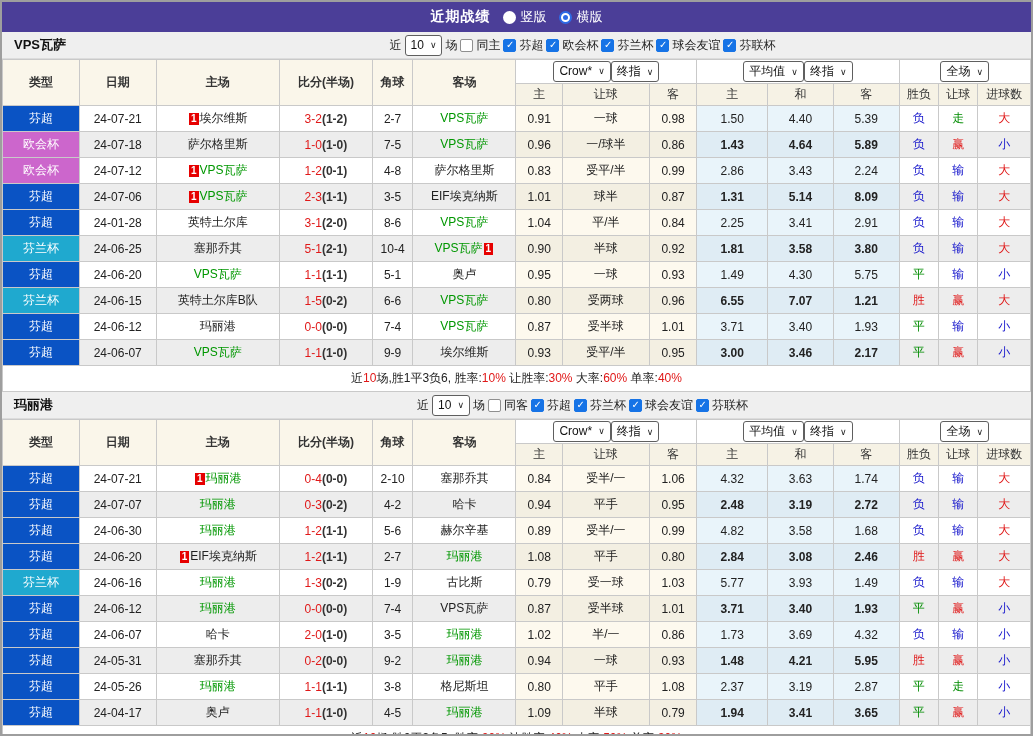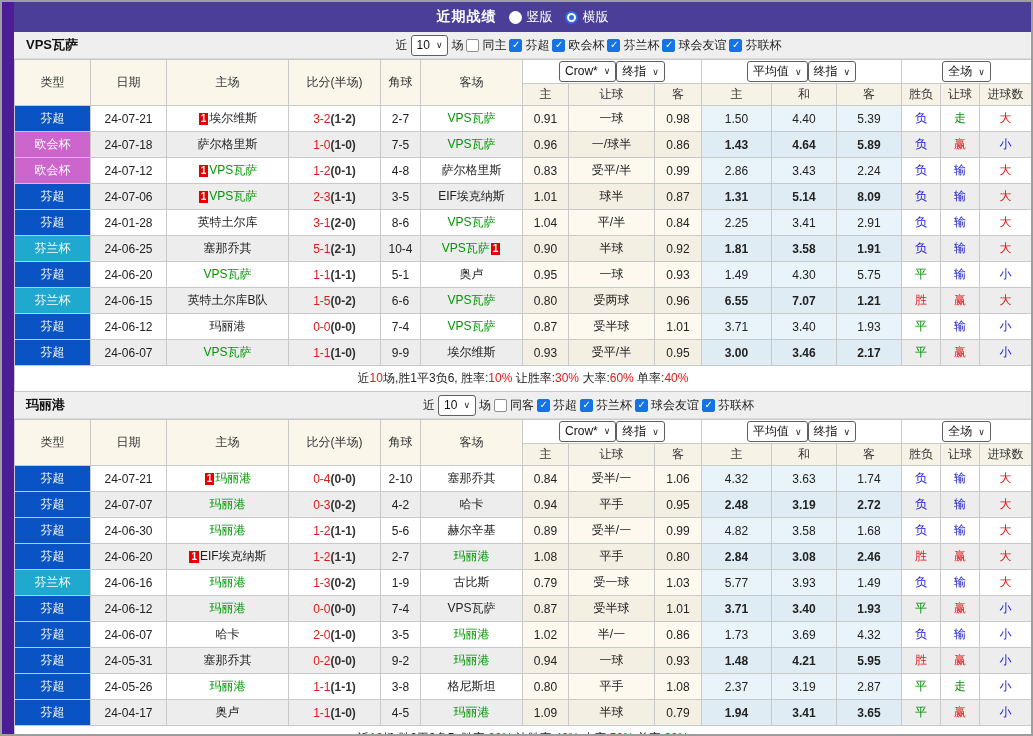--- a/index.html
+++ b/index.html
@@ -1,37 +1,37 @@
 <!DOCTYPE html>
 <html><head>
 <meta charset="utf-8">
 <style>
   html,body{margin:0;padding:0;background:#fff;}
   .page{width:1033px;height:736px;box-sizing:border-box;border:2px solid #9e9e9e;
-        font-family:"Liberation Sans","DejaVu Sans",sans-serif;background:#4c1d95;overflow:hidden;padding-left:12px;}
+        font-family:"Liberation Sans","DejaVu Sans",sans-serif;background:#0ea5e9;overflow:hidden;}
   
   .banner{height:30px;background:#4b3e98;display:flex;align-items:center;justify-content:center;gap:12px;color:#fff;}
   .banner-title{font-weight:bold;font-size:14px;letter-spacing:1px;}
   .radio-opt{display:inline-flex;align-items:center;gap:5px;font-size:13px;cursor:pointer;}
   .radio{width:13px;height:13px;border-radius:50%;background:#fff;box-sizing:border-box;display:inline-block;position:relative;}
   .radio.selected{border:2px solid #2e6be6;}
   .radio.selected::after{content:"";position:absolute;left:2px;top:2px;right:2px;bottom:2px;background:#2e6be6;border-radius:50%;}
   
   .section-bar{height:26px;background:#efefef;display:flex;align-items:center;font-size:13px;color:#222;border-bottom:1px solid #dcdcdc;}
   .team-title{font-weight:bold;margin-left:12px;min-width:120px;font-size:13px;color:#111;}
   .filter{flex:1;display:flex;align-items:center;justify-content:center;gap:3px;font-size:12px;}
   .cb{width:13px;height:13px;box-sizing:border-box;border:1px solid #8f8f8f;background:#fff;display:inline-block;position:relative;border-radius:2px;vertical-align:middle;}
   .cb.checked{background:#1673e6;border-color:#1673e6;}
   .cb.checked::after{content:"✓";position:absolute;color:#fff;font-size:10px;left:1.5px;top:-0.5px;font-weight:bold;}
   .sel{display:inline-flex;align-items:center;border:1px solid #5f5f5f;border-radius:3px;background:#fff;height:19px;padding:0 5px;gap:6px;font-size:12px;color:#111;cursor:pointer;}
   .sel .arrow{font-size:9px;color:#222;}
   
   table{border-collapse:collapse;table-layout:fixed;width:100%;}
   td,th{border:1px solid #c9c9c9;text-align:center;font-size:12px;color:#222;overflow:hidden;white-space:nowrap;padding:0;}
-  .mainhead{background:#faf6ea;font-weight:normal;color:#333;}
+  .mainhead{background:#faf6ea;font-weight:bold;color:#333;}
   .selcell{background:#fff;height:23px;}
   .subhead{background:#f6f2e5;height:21px;color:#333;}
   tbody td{height:25px;}
   .league-cell{color:#fff;}
   tr.odd .col-plain{background:#fff;}
   tr.even .col-plain{background:#ededed;}
   tr.odd .col-odds{background:#fdf9ee;}
   tr.even .col-odds{background:#f3efe2;}
   tr.odd .col-avg{background:#e9f4fa;}
   tr.even .col-avg{background:#dfecf4;font-weight:bold;}
@@ -233,21 +233,21 @@
             <td class="col-plain">24-06-25</td>
             <td class="col-plain"><span>塞那乔其</span></td>
             <td class="col-plain"><span class="ft">5-1</span><span class="ht">(2-1)</span></td>
             <td class="col-plain">10-4</td>
             <td class="col-plain"><span class="hl">VPS瓦萨</span><span class="badge">1</span></td>
             <td class="col-odds">0.90</td>
             <td class="col-odds">半球</td>
             <td class="col-odds">0.92</td>
             <td class="col-avg">1.81</td>
             <td class="col-avg">3.58</td>
-            <td class="col-avg">1.91</td>
+            <td class="col-avg">3.80</td>
             <td class="col-plain blue">负</td>
             <td class="col-plain blue">输</td>
             <td class="col-plain red">大</td>
           </tr>
           <tr class="odd">
             <td class="league-cell" style="background: rgb(10, 83, 196);">芬超</td>
             <td class="col-plain">24-06-20</td>
             <td class="col-plain"><span class="hl">VPS瓦萨</span></td>
             <td class="col-plain"><span class="ft">1-1</span><span class="ht">(1-1)</span></td>
             <td class="col-plain">5-1</td>

